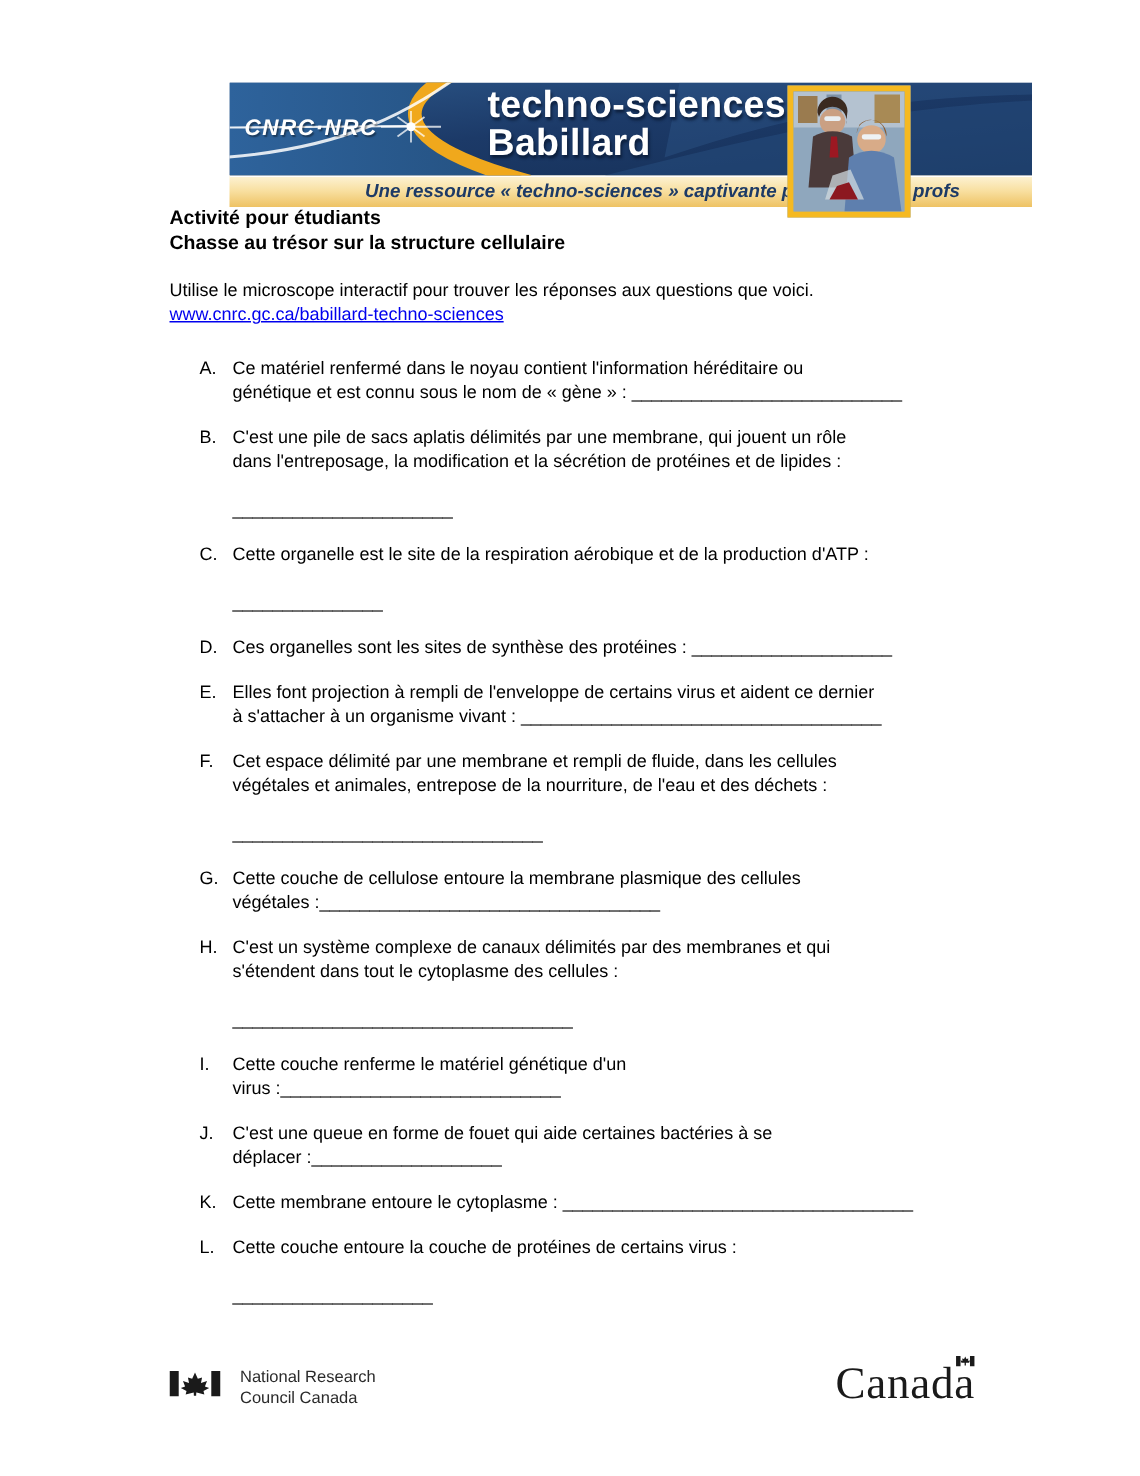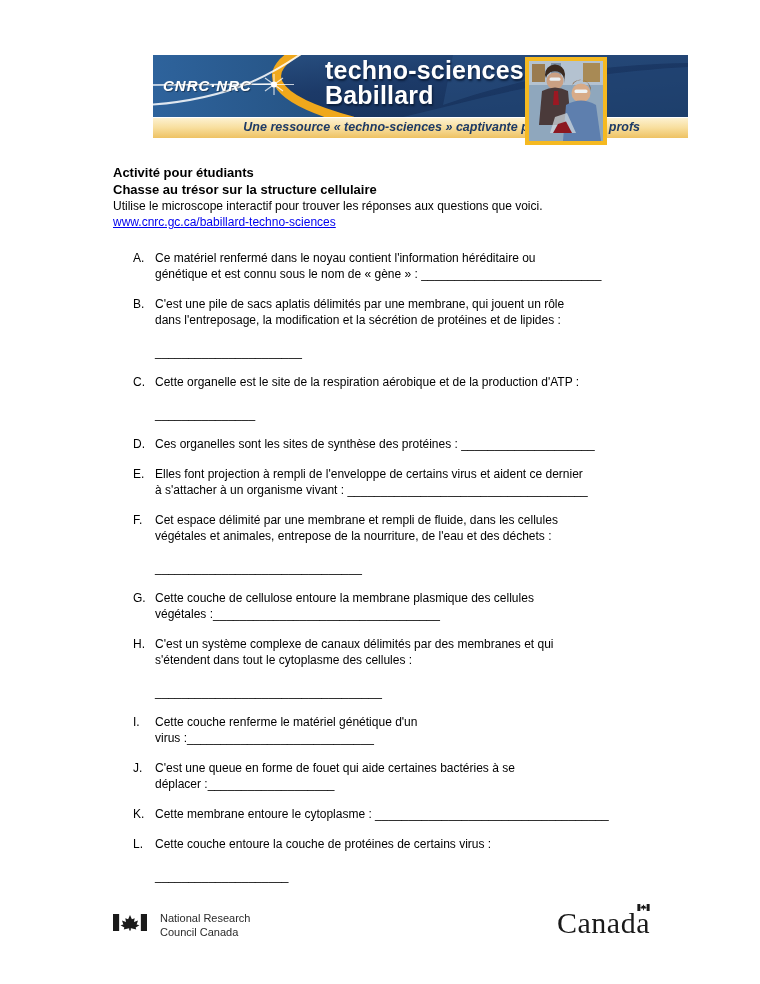--- a/index.html
+++ b/index.html
@@ -42,23 +42,23 @@
   }
   .photo-frame {
     position: absolute; top: 2px; right: -4px;
     width: 82px; height: 88px;
     border: 4px solid #f5b921;
     background: #8fa7bd;
   }
   .photo-frame svg { display: block; width: 74px; height: 80px; }
 
   
-  .content { position: absolute; left: 113px; top: 164px; width: 522px; font-size: 12px; line-height: 16px; }
+  .content { position: absolute; left: 113px; top: 136px; width: 522px; font-size: 12px; line-height: 16px; }
   .doc-heading { font-weight: bold; font-size: 13px; line-height: 17px; }
-  .intro { }
+  .intro { margin-top: 15px; }
   .site-link { display: inline-block; color: #0000ee; text-decoration: underline; cursor: pointer; }
   .questions { margin-top: 20px; }
   .q { display: flex; padding-left: 20px; margin-bottom: 14px; }
   .q-letter { flex: 0 0 22px; }
   .q-text { white-space: pre-line; flex: 1 1 auto; }
 
   
   .footer {
     position: absolute; left: 113px; top: 912px; right: 110px;
     display: flex; align-items: flex-start;

